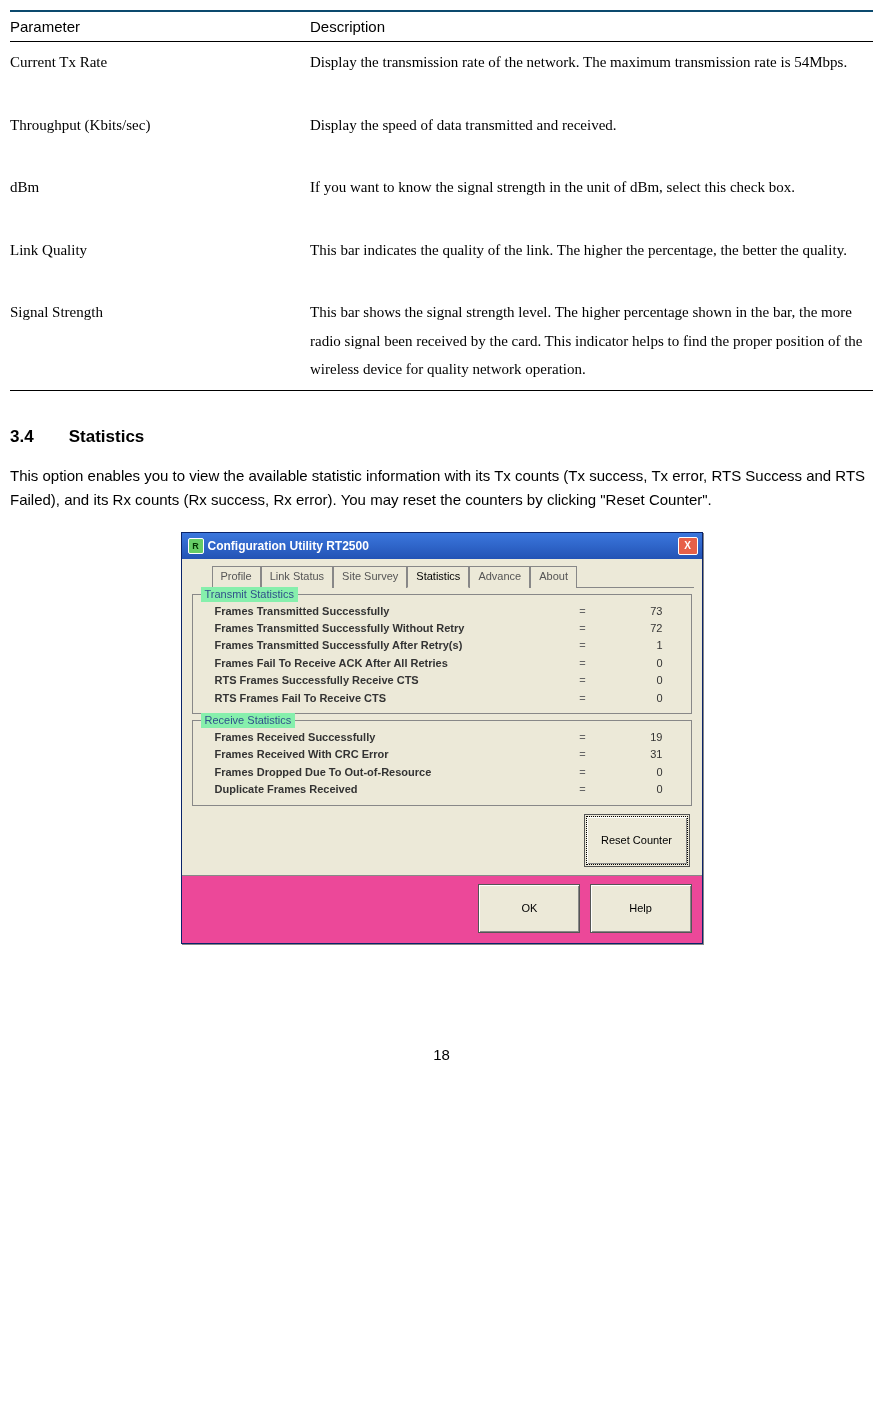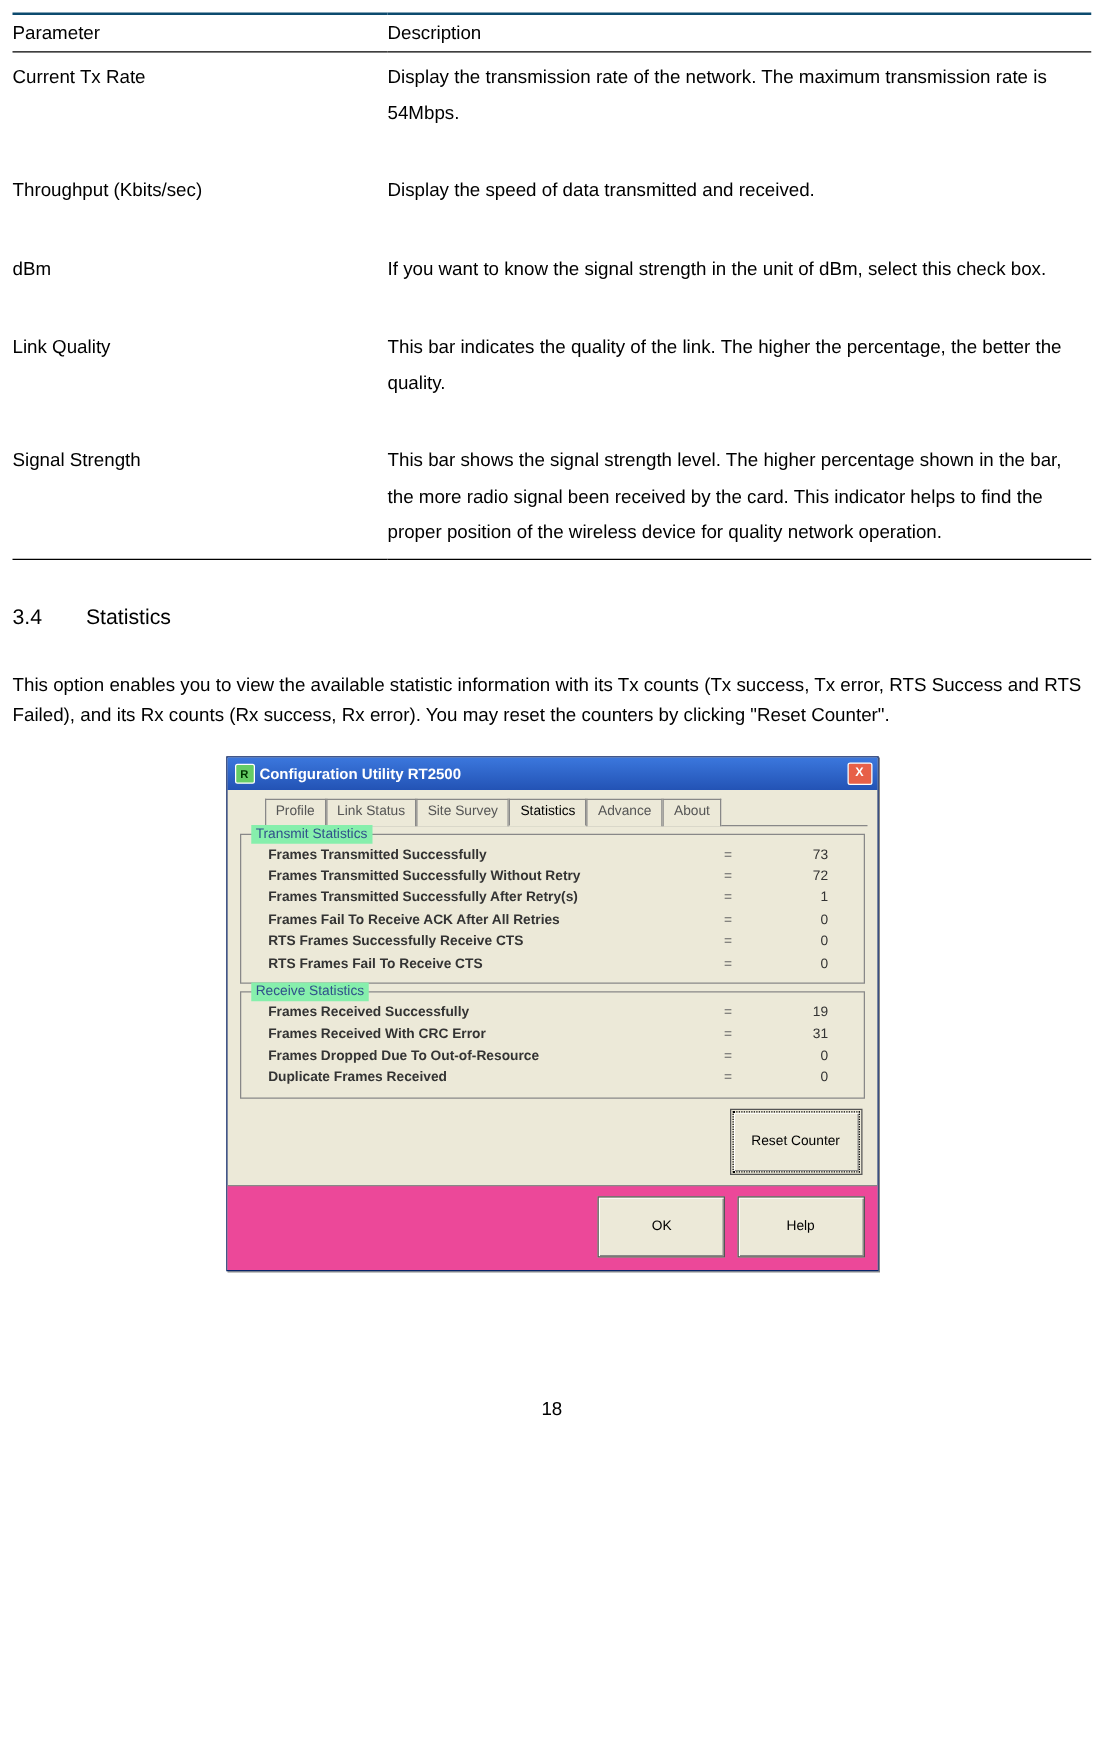--- a/index.html
+++ b/index.html
@@ -22,27 +22,28 @@
     text-align: left;
     font-weight: normal;
     padding: 4px 0 4px 0;
     border-bottom: 1.5px solid #000;
     vertical-align: top;
   }
   .param-table td {
     vertical-align: top;
     padding: 6px 0 28px 0;
     line-height: 1.9;
+    font-family: Liberation Serif, serif;
   }
   .param-table tr:last-child td { padding-bottom: 6px; }
   .col-param { width: 300px; }
   .section-heading {
-    font-weight: normal;
+    font-weight: bold;
     font-size: 17px;
-    margin: 34px 0 32px 0;
+    margin: 34px 0 16px 0;
   }
   .section-heading .num { display:inline-block; width:54px; }
   .body-text { line-height: 1.6; margin-bottom: 20px;}
   .screenshot-wrap { text-align: center; }
 
   
   .dlg {
     display: inline-block;
     width: 520px;
     border: 1px solid #0a246a;

